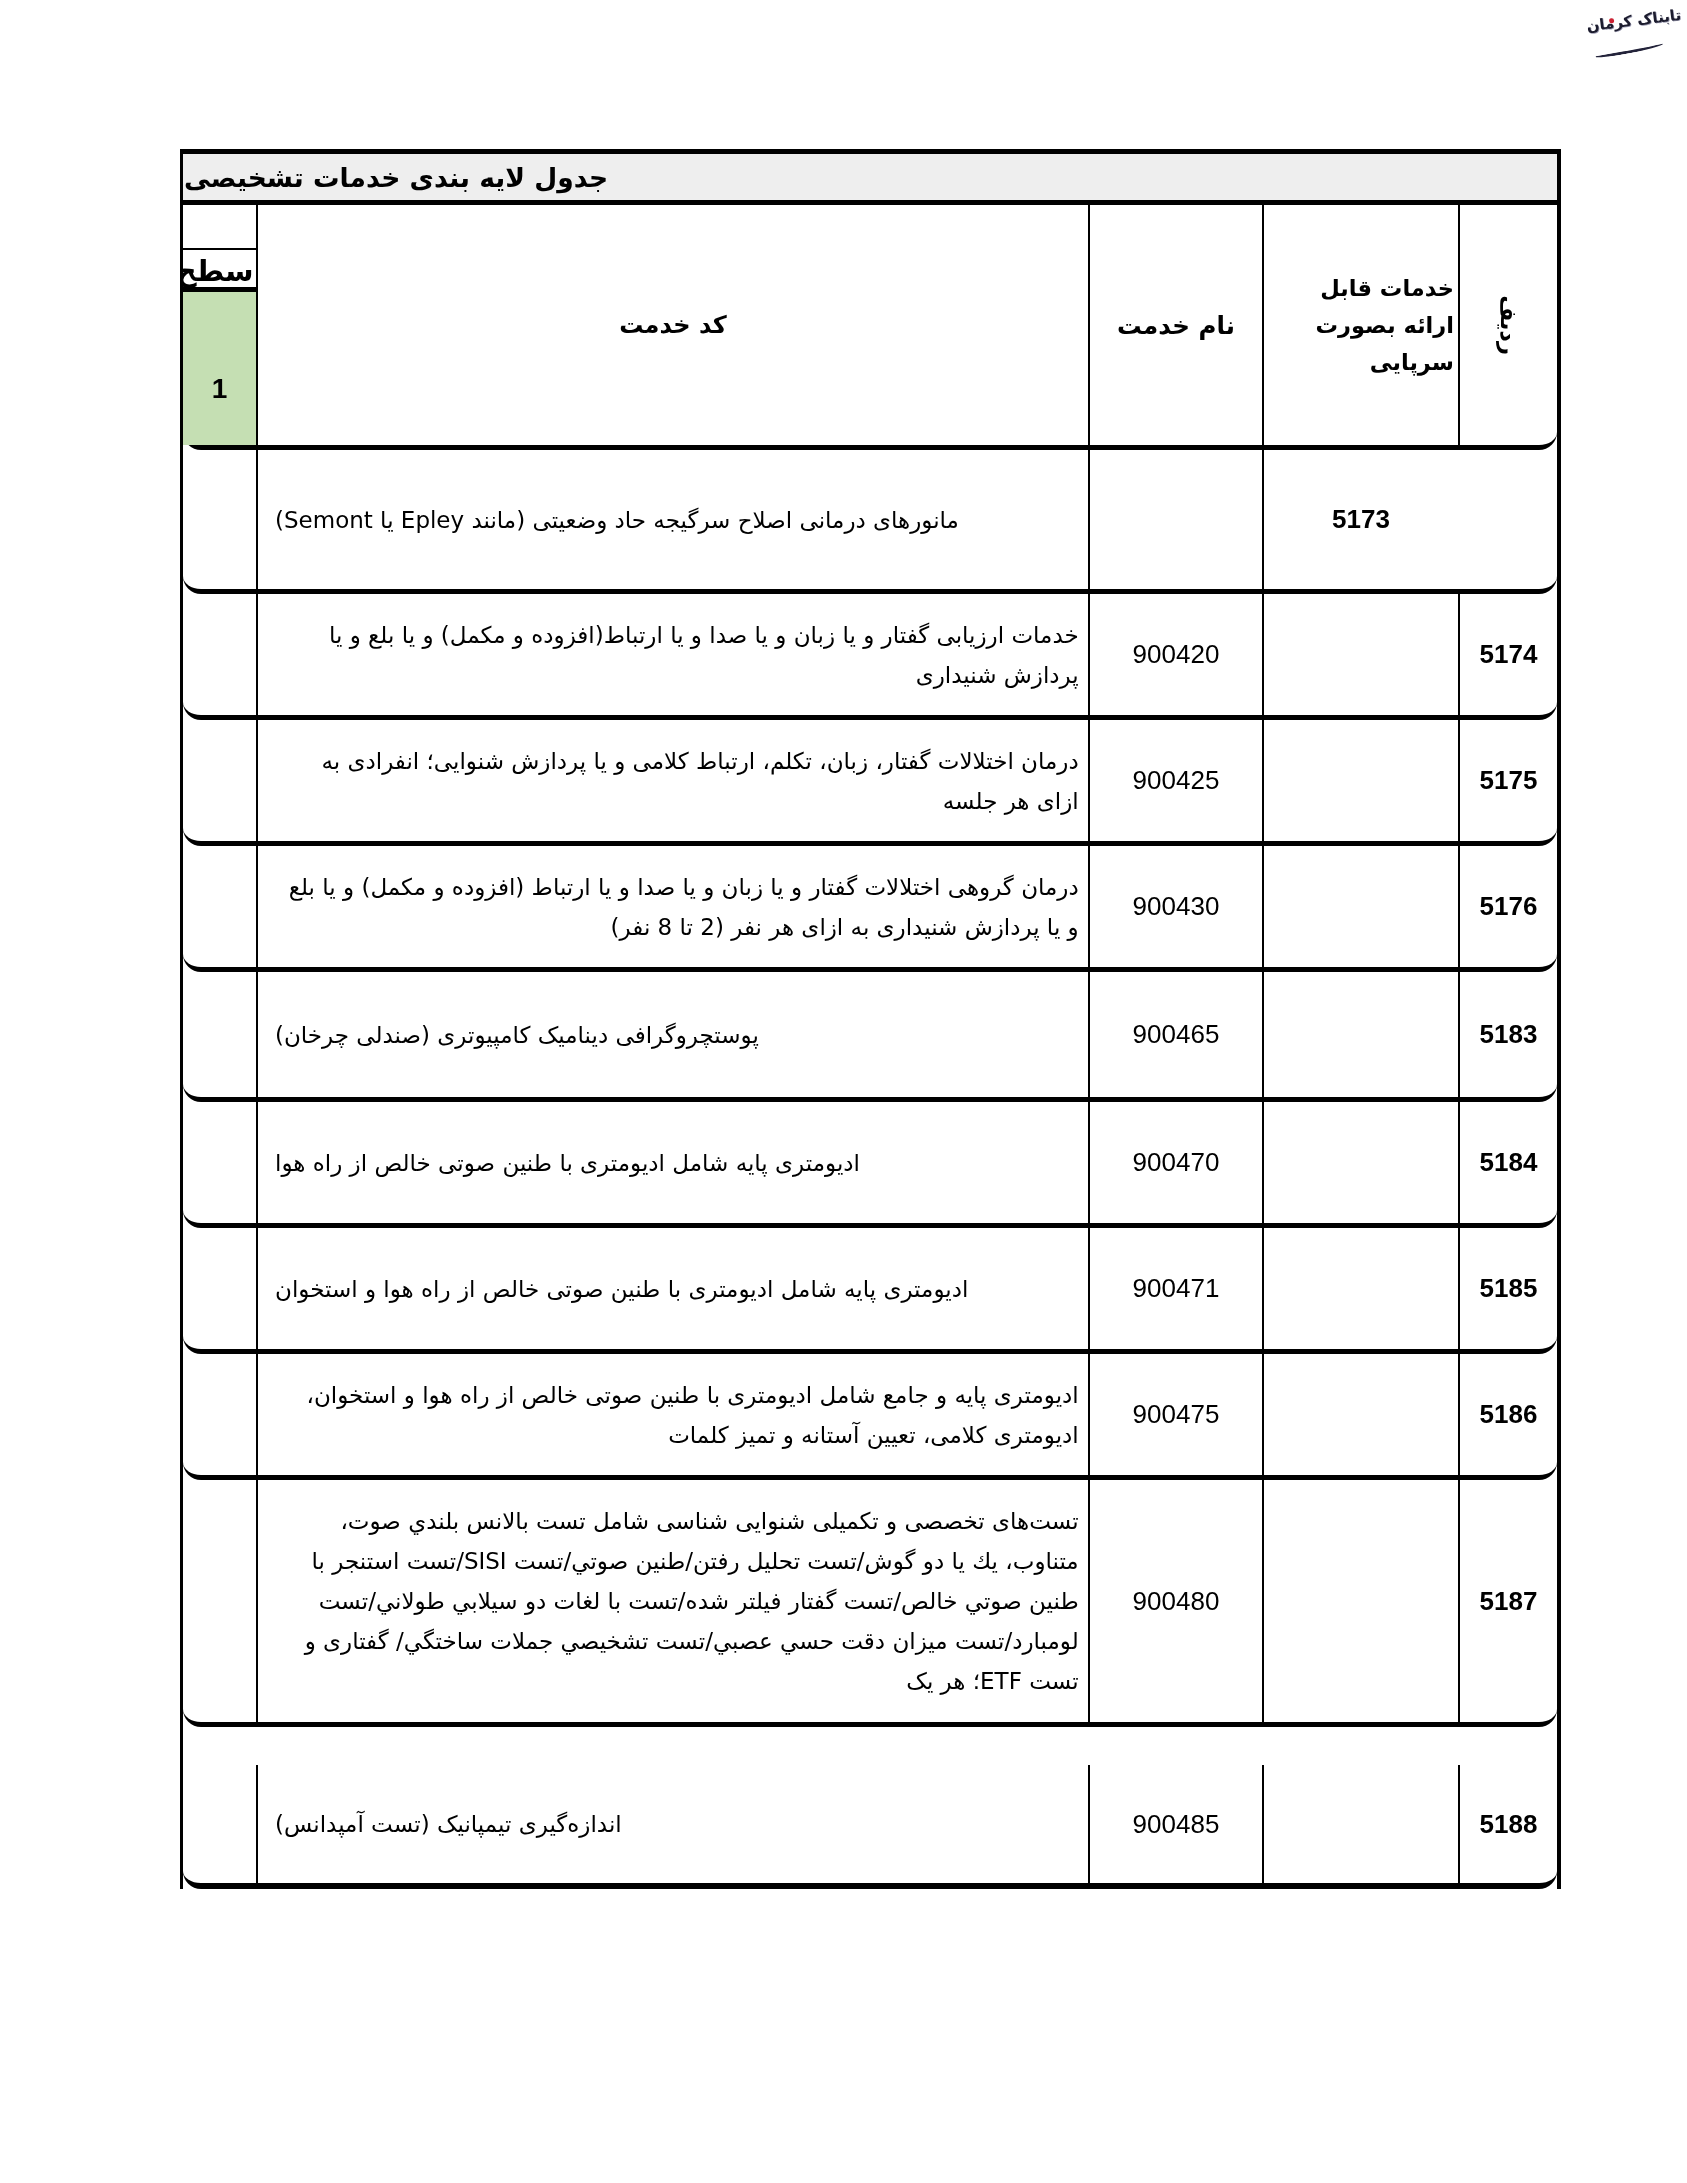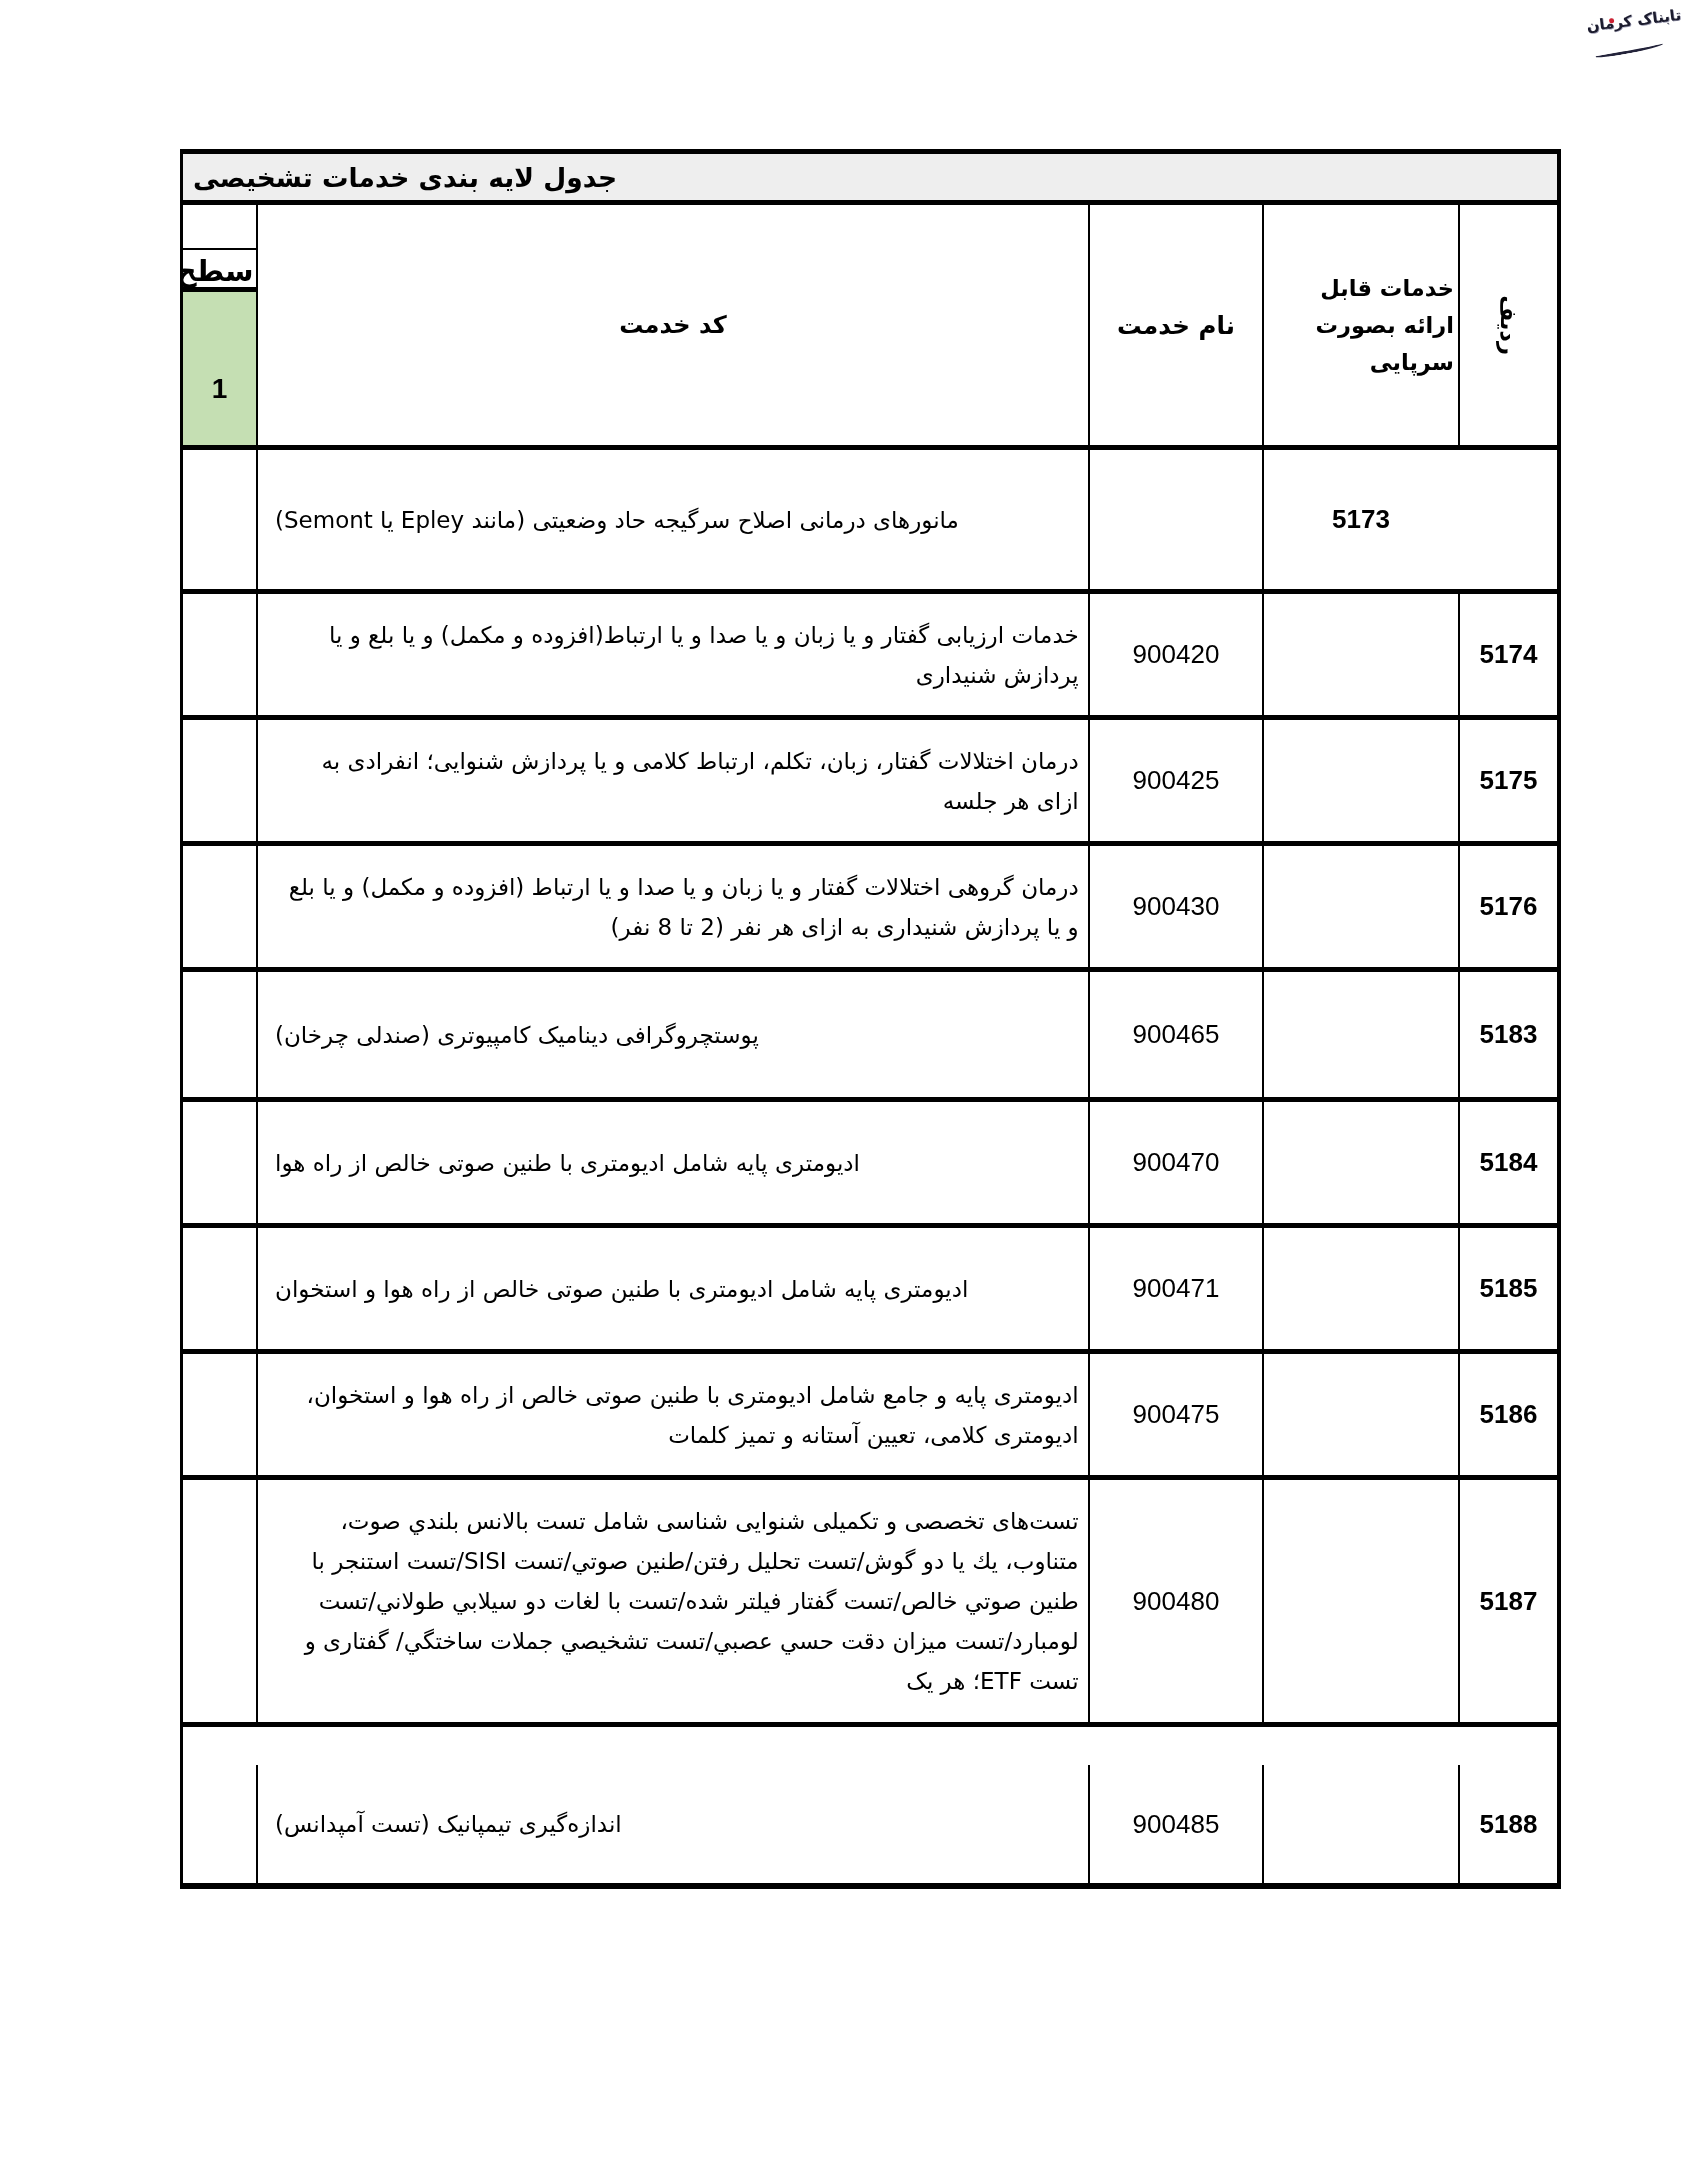--- a/index.html
+++ b/index.html
@@ -56,33 +56,34 @@
   }
 
   .title-bar {
     height:56px;
     background:#eeeeee;
     border-top:5.3px solid #000;
     border-bottom:5.3px solid #000;
     display:flex;
     align-items:center;
     justify-content:flex-start;
-    padding:0 10px;
+    padding:0 1px;
   }
   .title-bar span {
     direction:rtl;
     unicode-bidi:isolate;
     font-weight:bold;
     font-size:26.5px;
   }
 
   .grid-row {
     display:grid;
     grid-template-columns:73px 832px 174px 196px 99px;
     border-bottom:5.3px solid #000;
+    border-radius:18px;
   }
   .cell { overflow:hidden; }
   .vline { border-left:2px solid #000; }
 
   
   .header-row { height:245px; }
   .level-col { display:flex; flex-direction:column; }
   .lvl-empty { height:45px; border-bottom:2px solid #000; }
   .lvl-label {
     height:42px;

